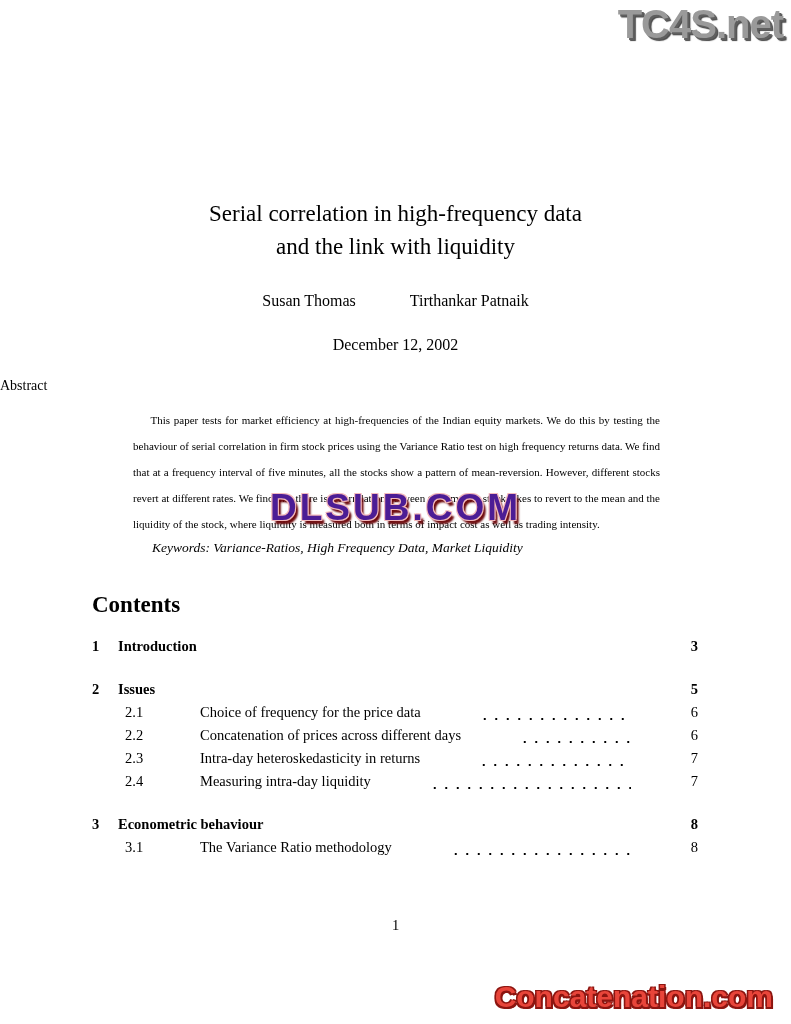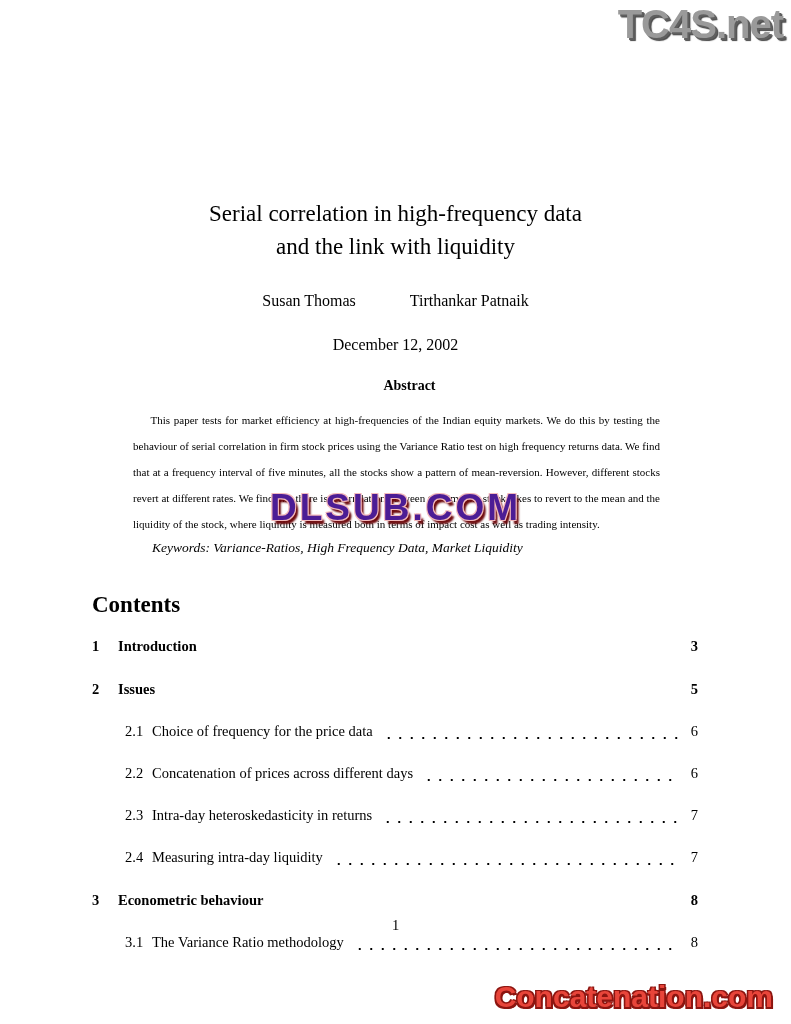--- a/index.html
+++ b/index.html
@@ -71,24 +71,23 @@
     gap: 54px;
     font-size: 16px;
   }
   .date {
     margin-top: 26px;
     text-align: center;
     font-size: 16px;
   }
   .abs-heading {
     margin-top: 24px;
-    text-align: center;
-    font-weight: bold;
+    text-align: left;
+    font-weight: normal;
     font-size: 14px;
-    padding-left: 28px;
   }
   .abstract {
     margin: 13px 0 0 133px;
     width: 527px;
     font-size: 11px;
     line-height: 26px;
     text-align: justify;
     text-indent: 1.6em;
   }
   .keywords {
@@ -110,21 +109,21 @@
     width: 606px;
     font-size: 14.5px;
   }
   .toc-row {
     display: flex;
     align-items: baseline;
     height: 20px;
   }
   .toc-row.level1 { margin-top: 23px; font-weight: bold; }
   .toc-row.level1:first-child { margin-top: 12px; }
-  .toc-row.level2 { margin-top: 22px; padding-left: 33px; }
+  .toc-row.level2 { margin-top: 3px; padding-left: 33px; gap: 48px; }
   .toc-num { flex: 0 0 auto; }
   .level1 .toc-num { width: 26px; }
   .level2 .toc-num { width: 27px; }
   .toc-label { flex: 0 0 auto; }
   .toc-dots {
     flex: 1 1 auto;
     align-self: flex-end;
     height: 4px;
     margin: 0 8px 3px 10px;
   }

